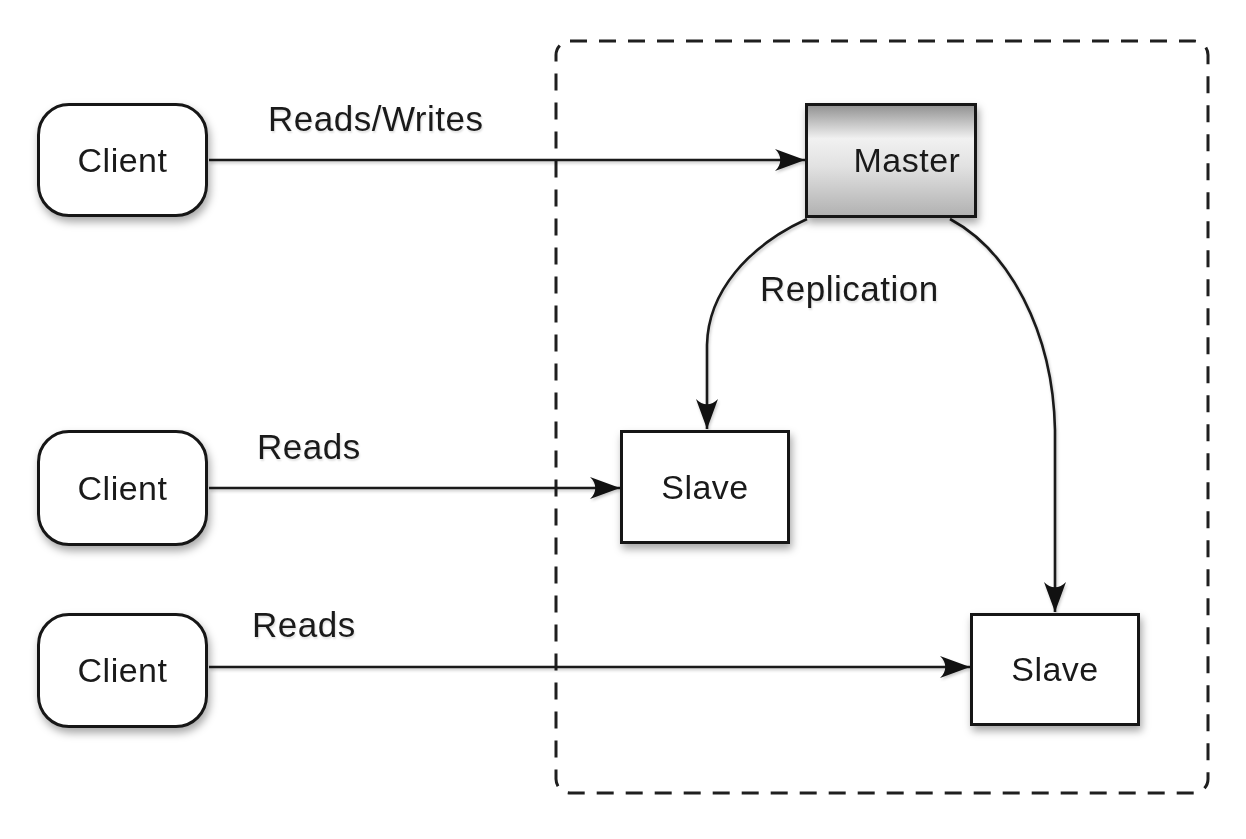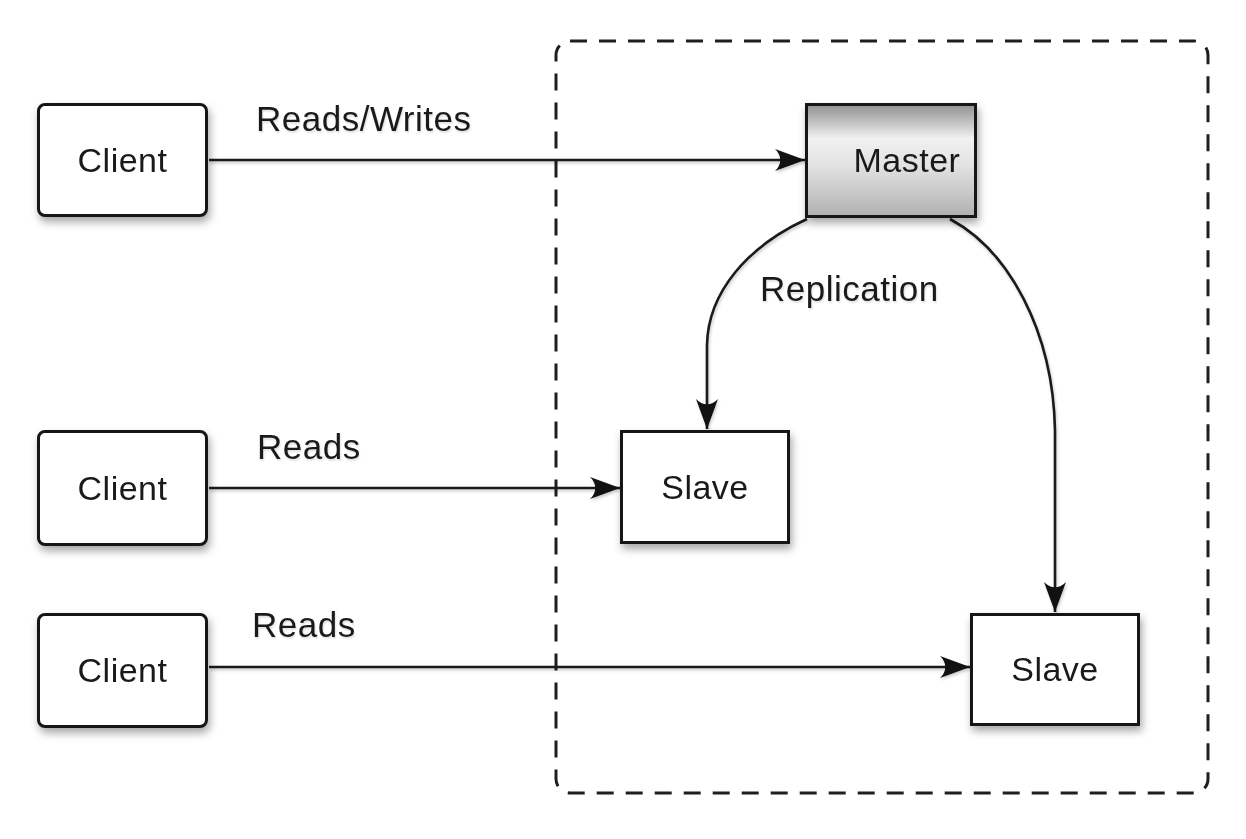--- a/index.html
+++ b/index.html
@@ -42,21 +42,21 @@
     align-items: center;
     justify-content: center;
     background: #ffffff;
     border: 3px solid #161616;
     color: #1a1a1a;
     font-size: 34px;
     letter-spacing: 0.5px;
     box-shadow: 2px 5px 8px rgba(0,0,0,0.35);
   }
   .node.client {
-    border-radius: 8px;
+    border-radius: 32px;
   }
   .node.master {
     background: linear-gradient(180deg, #949494 0%, #f1f1f1 30%, #e2e2e2 55%, #b2b2b2 100%);
   }
   .edge-label {
     position: absolute;
     color: #1a1a1a;
     font-size: 35px;
     letter-spacing: 0.5px;
     white-space: nowrap;
@@ -105,21 +105,21 @@
   </div>
 
   <div class="node slave" style="left:620px; top:430px; width:170px; height:114px;">
     <span>Slave</span>
   </div>
 
   <div class="node slave" style="left:970px; top:613px; width:170px; height:113px;">
     <span>Slave</span>
   </div>
 
-  <div class="edge-label" style="left:256px; top:99px;">Reads/Writes</div>
+  <div class="edge-label" style="left:268px; top:99px;">Reads/Writes</div>
 
   <div class="edge-label" style="left:257px; top:427px;">Reads</div>
 
   <div class="edge-label" style="left:252px; top:605px;">Reads</div>
 
   <div class="edge-label" style="left:760px; top:269px;">Replication</div>
 
 </div>
 
 </body></html>

